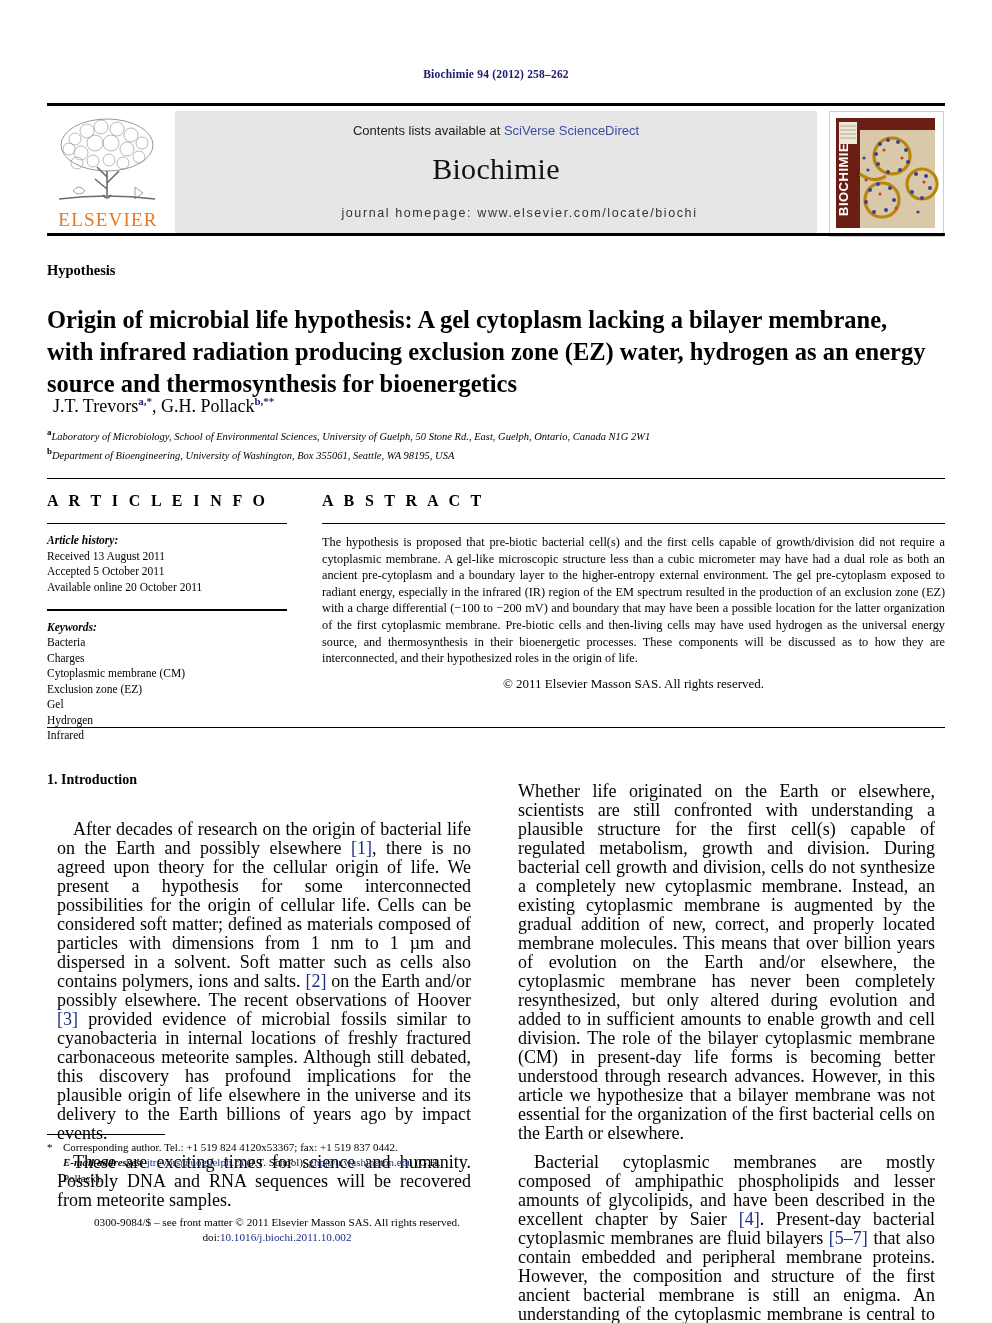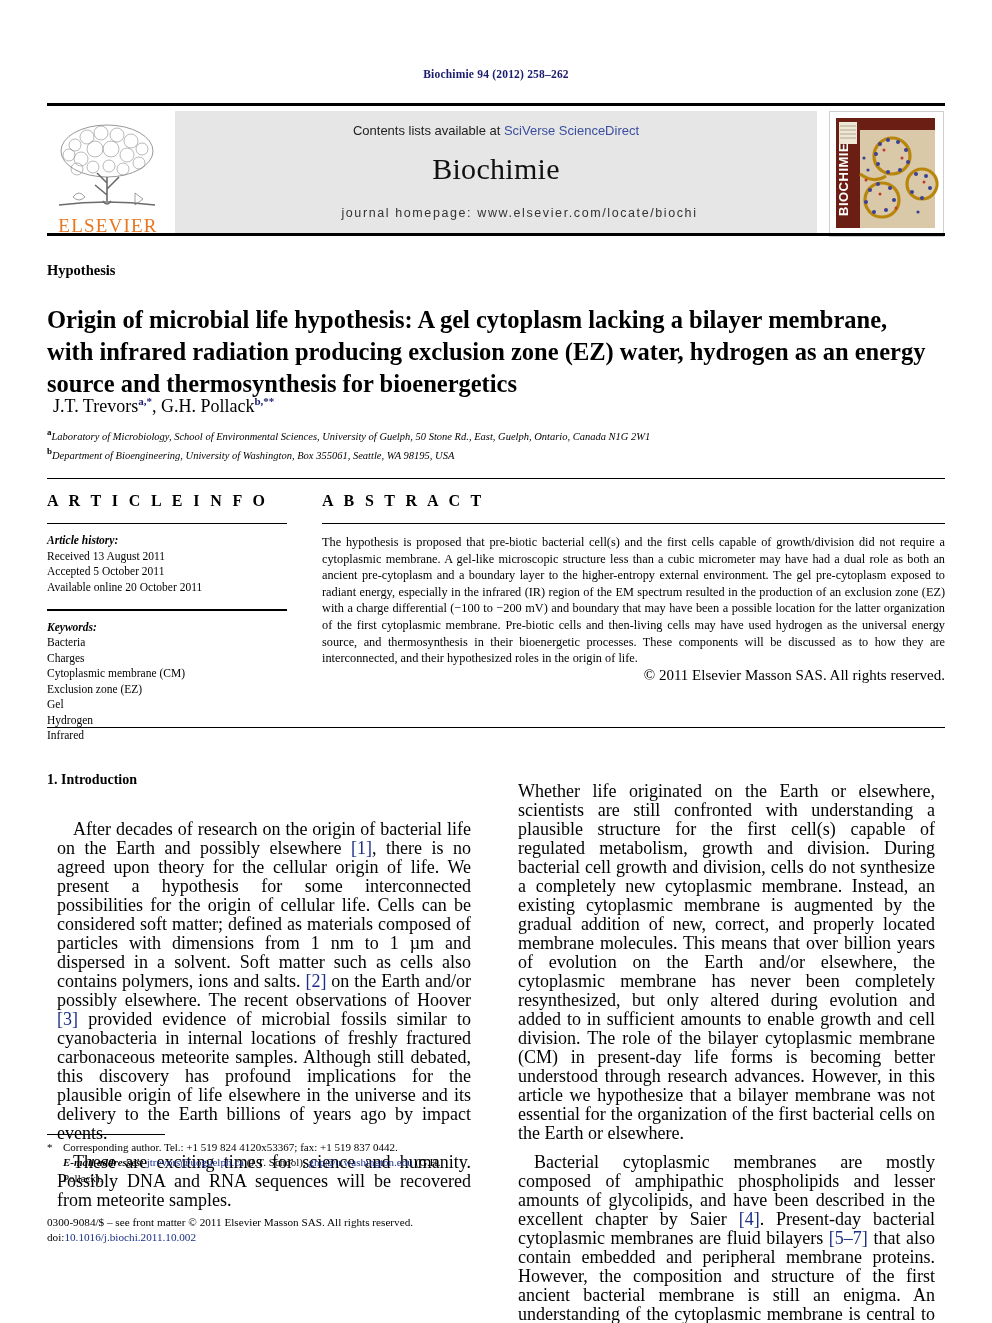--- a/index.html
+++ b/index.html
@@ -48,21 +48,21 @@
   .masthead-rule-top {
     position: absolute;
     top: 0;
     left: 0;
     width: 898px;
     height: 3px;
     background: #000;
   }
   .elsevier-logo {
     position: absolute;
-    top: 16px;
+    top: 10px;
     left: 2px;
     width: 118px;
     height: 120px;
   }
   .tree-svg { display:block; }
   .elsevier-word {
     position: absolute;
     bottom: 2px;
     left: 0;
     width: 118px;
@@ -222,22 +222,23 @@
     width: 623px;
   }
   .abstract-body {
     margin-top: 10px;
     font-size: 12.3px;
     line-height: 16.6px;
     text-align: justify;
     font-family: "Liberation Serif", serif;
   }
   .copyright-line {
-    text-align: right;
-    font-size: 15px;
+    margin-top: 9px;
+    text-align: center;
+    font-size: 13px;
     font-family: "Liberation Serif", serif;
   }
   .info-rule-bottom {
     position: absolute;
     top: 727px;
     left: 47px;
     width: 898px;
     height: 1px;
     background: #000;
   }
@@ -300,20 +301,21 @@
   }
   .mail { color: #1a2d86; }
   .footer-legal {
     position: absolute;
     top: 1215px;
     left: 47px;
     width: 460px;
     font-size: 11.2px;
     line-height: 15px;
     font-family: "Liberation Serif", serif;
+    text-align: center;
   }
   .doi-link { color: #1a2d86; }
 </style>
 </head>
 <body>
 
 <div class="page">
 
   <div class="running-head">Biochimie 94 (2012) 258–262</div>
 

